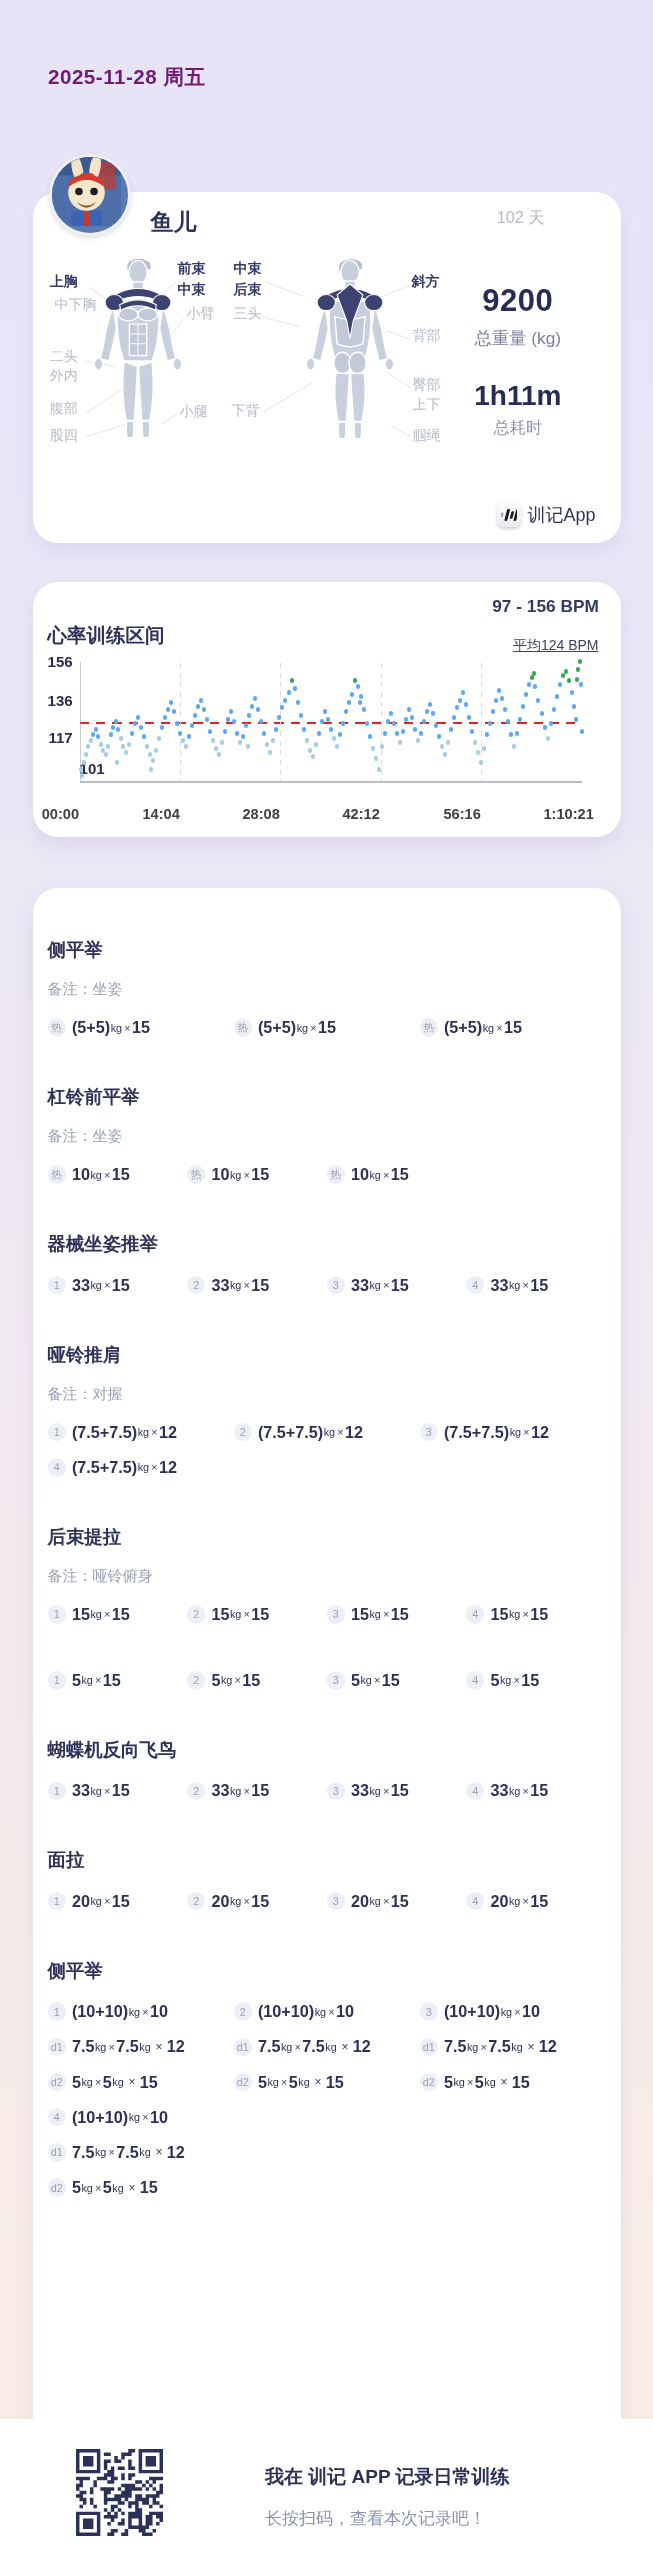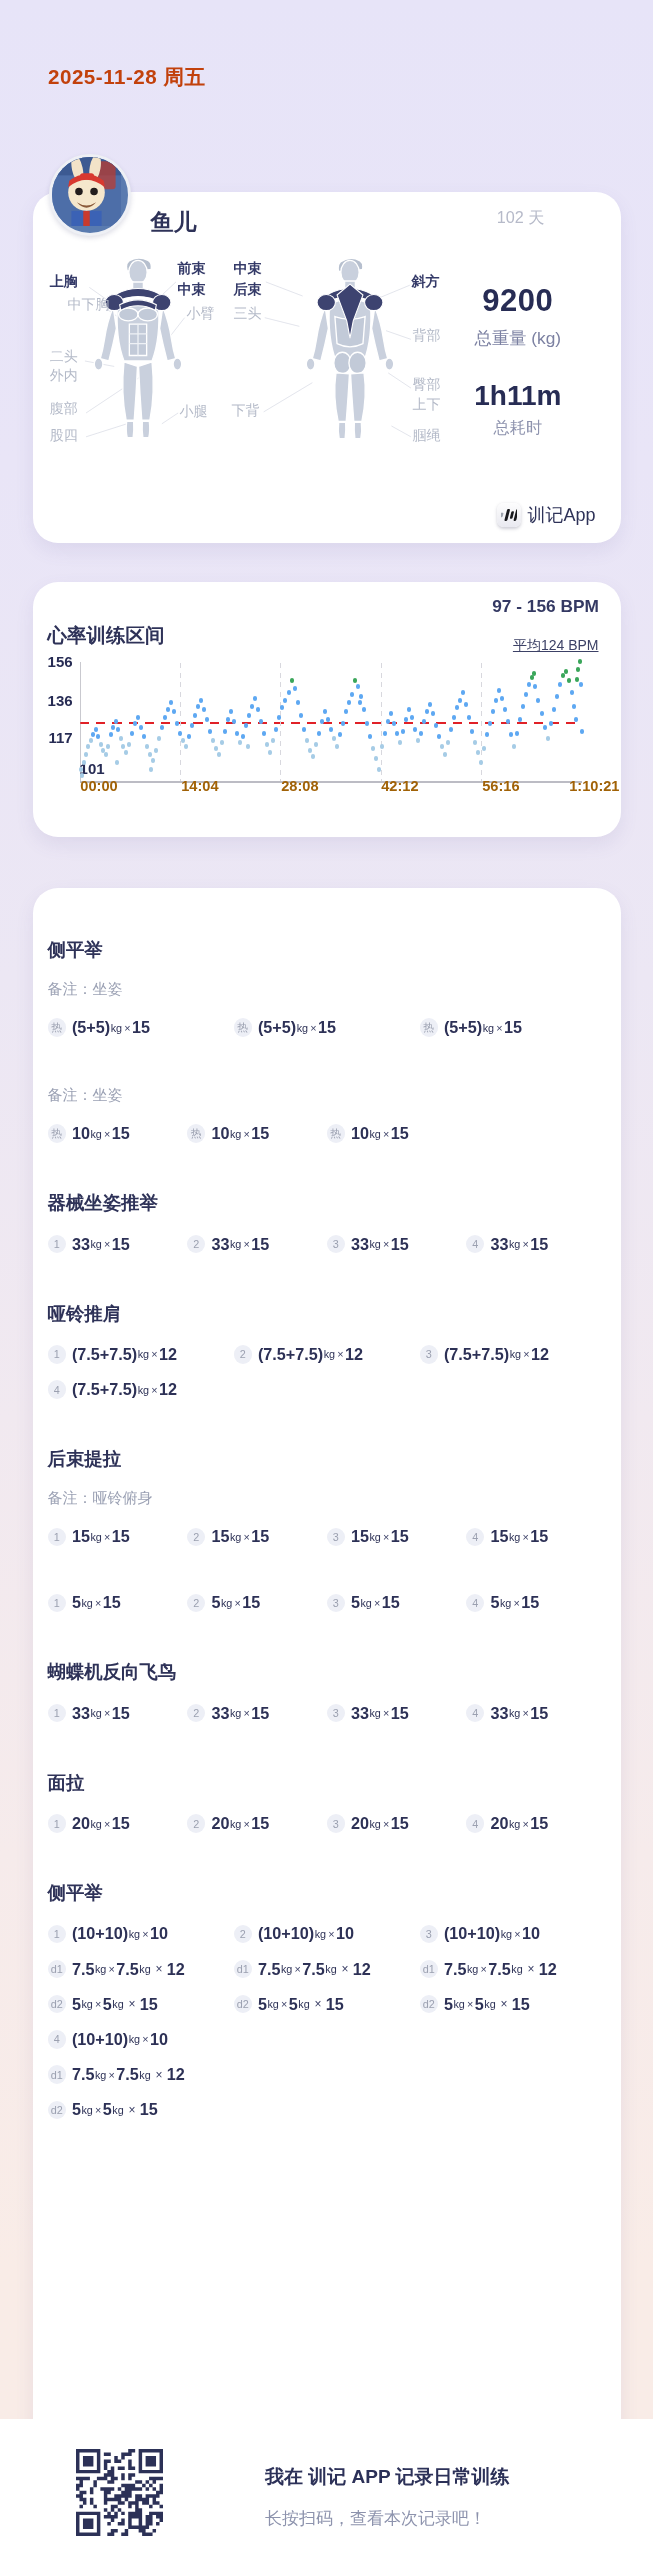--- a/index.html
+++ b/index.html
@@ -1,21 +1,21 @@
 <!DOCTYPE html>
 <html style="font-size:8.7px"><head>
 <meta charset="utf-8">
 <style>
   html,body{margin:0;padding:0;}
   body{
     width:653px;height:2576px;position:relative;overflow:hidden;
     font-family:"Liberation Sans","DejaVu Sans",sans-serif;
     background:linear-gradient(180deg,#e7e4f8 0%,#e9e5f7 18%,#ece7f4 38%,#f1e9f0 55%,#f6ebeb 72%,#f9ece7 88%,#f9ece7 100%);
   }
-  .date{position:absolute;left:48px;top:63px;font-size:20.6px;font-weight:600;color:#c2410c;letter-spacing:0.5px;}
+  .date{position:absolute;left:48px;top:63px;font-size:20.6px;font-weight:600;color:#701a75;letter-spacing:0.5px;}
   .card{position:absolute;left:32.5px;width:588px;background:#ffffff;border-radius:25px;box-shadow:0 7.6px 18.4px rgba(96,84,160,.10);}
   
   #profile{top:192px;height:351px;}
   .avatar{position:absolute;left:16.2px;top:-38px;width:76px;height:76px;border-radius:50%;
     border:3.2px solid #eef0f5;box-shadow:0 2.2px 5.4px rgba(80,80,120,.18);overflow:hidden;background:#5a7bb0;}
   .uname{position:absolute;left:118px;top:15px;font-size:23px;font-weight:600;color:#2e3258;}
   .days{position:absolute;right:76px;top:15px;font-size:16.2px;color:#b6bac9;font-weight:500;}
   .m-label{position:absolute;font-size:14px;color:#b4bac8;white-space:nowrap;}
   .m-label.bold{color:#343a68;font-weight:700;}
   .statcol{position:absolute;right:21.7px;top:91px;width:162px;text-align:center;}
@@ -27,21 +27,21 @@
   .applogo .icon{width:24px;height:24px;border-radius:6.5px;background:linear-gradient(180deg,#fdfdfd,#e9e9f0);
     box-shadow:0 1.1px 3.2px rgba(60,60,90,.25);display:flex;align-items:center;justify-content:center;}
   .applogo .txt{font-size:18px;color:#2e3258;font-weight:500;margin-left:6.5px;}
   
   #hrcard{top:582px;height:255px;}
   .hr-title{position:absolute;left:15px;top:12px;font-size:19.5px;font-weight:800;color:#2e3258;margin-top:28px;}
   .hr-range{position:absolute;right:21.7px;top:14px;font-size:17.3px;font-weight:600;color:#343963;}
   .hr-avg{position:absolute;right:22px;top:55px;font-size:14px;color:#3c4166;text-decoration:underline;}
   #plot{position:absolute;left:0;top:0;width:588px;height:255px;}
   .ylab{position:absolute;width:39px;text-align:right;font-size:15px;font-weight:700;color:#272c54;}
-  .xlab{position:absolute;width:76px;text-align:right;font-size:14.6px;font-weight:700;color:#a16207;top:196px;}
+  .xlab{position:absolute;width:76px;text-align:left;font-size:14.6px;font-weight:700;color:#404040;top:224px;}
   .grid{position:absolute;width:1.1px;top:81px;height:118px;background:repeating-linear-gradient(180deg,#d8d8de 0 4.9px,transparent 4.9px 9.7px);}
   .yaxis{position:absolute;left:47px;top:80px;width:1.1px;height:120px;background:#c9c9cf;}
   .xaxis{position:absolute;left:47px;top:199px;width:502px;height:1.6px;background:#bcbcc4;}
   .avgline{position:absolute;left:47px;top:140px;width:502px;height:2.2px;border-radius:1.1px;
     background:repeating-linear-gradient(90deg,#e02127 0 9.2px,transparent 9.2px 16.2px);}
   .dot{position:absolute;width:4.9px;height:4.9px;border-radius:50%;}
   
   #excard{top:888px;height:1756px;padding:49px 15px 0 15px;box-sizing:border-box;}
   .ex{margin-bottom:47px;}
   .ex h3{margin:0;font-size:18.4px;line-height:26px;font-weight:800;color:#2e3258;}
@@ -160,21 +160,21 @@
     <g fill="#3d4370" stroke="#ffffff" stroke-width="2">
       <path d="M60 68 Q100 48 140 68 L144 84 Q100 62 56 84 Z"></path>
       <ellipse cx="56" cy="84" rx="17" ry="15"></ellipse>
       <ellipse cx="144" cy="84" rx="17" ry="15"></ellipse>
       <path d="M100 50 L124 70 L106 118 L100 150 L94 118 L76 70 Z"></path>
     </g>
   </svg>
 
   <div id="muscle-labels">
       <div class="m-label bold" style="left: 17.3px; top: 81px;">上胸</div>
-      <div class="m-label" style="left: 35px; top: 104px;">中下胸</div>
+      <div class="m-label" style="left: 22px; top: 104px;">中下胸</div>
       <div class="m-label" style="left: 17.3px; top: 156px;">二头</div>
       <div class="m-label" style="left: 17.3px; top: 175px;">外内</div>
       <div class="m-label" style="left: 17.3px; top: 208px;">腹部</div>
       <div class="m-label" style="left: 17.3px; top: 235px;">股四</div>
       <div class="m-label bold" style="left: 145px; top: 68px;">前束</div>
       <div class="m-label bold" style="left: 145px; top: 89px;">中束</div>
       <div class="m-label" style="left: 154px; top: 113px;">小臂</div>
       <div class="m-label" style="left: 147px; top: 211px;">小腿</div>
       <div class="m-label bold" style="left: 201px; top: 68px;">中束</div>
       <div class="m-label bold" style="left: 201px; top: 89px;">后束</div>
@@ -436,20 +436,21 @@
             <span class="badge">热</span>
             <span class="seg w">(5+5)</span>
             <span class="seg u">kg</span>
             <span class="seg x">×</span>
             <span class="seg w">15</span>
           </div>
         </div>
       </div>
     </div>
     <div class="ex">
+      <h3>杠铃前平举</h3>
       <div class="note">备注：坐姿</div>
       <div class="rows">
         <div class="row cols-4">
           <div class="set-item">
             <span class="badge">热</span>
             <span class="seg w">10</span>
             <span class="seg u">kg</span>
             <span class="seg x">×</span>
             <span class="seg w">15</span>
           </div>
@@ -500,20 +501,21 @@
             <span class="seg w">33</span>
             <span class="seg u">kg</span>
             <span class="seg x">×</span>
             <span class="seg w">15</span>
           </div>
         </div>
       </div>
     </div>
     <div class="ex">
       <h3>哑铃推肩</h3>
+      <div class="note">备注：对握</div>
       <div class="rows">
         <div class="row cols-3">
           <div class="set-item">
             <span class="badge">1</span>
             <span class="seg w">(7.5+7.5)</span>
             <span class="seg u">kg</span>
             <span class="seg x">×</span>
             <span class="seg w">12</span>
           </div>
           <div class="set-item">

